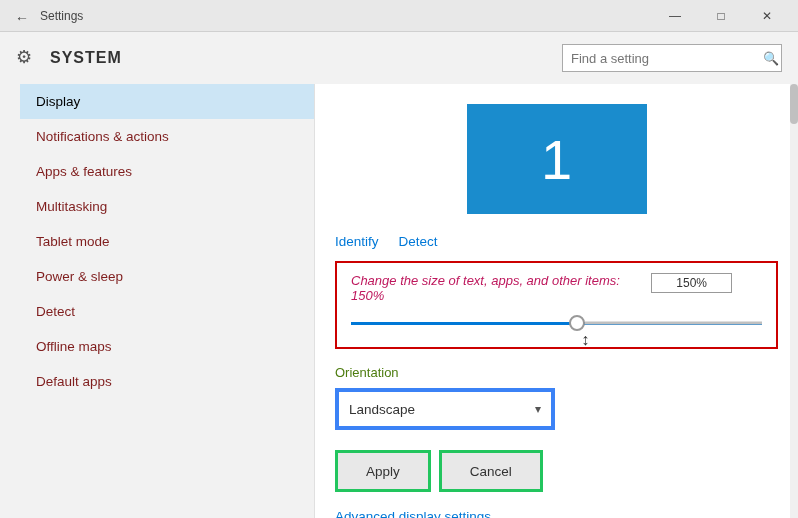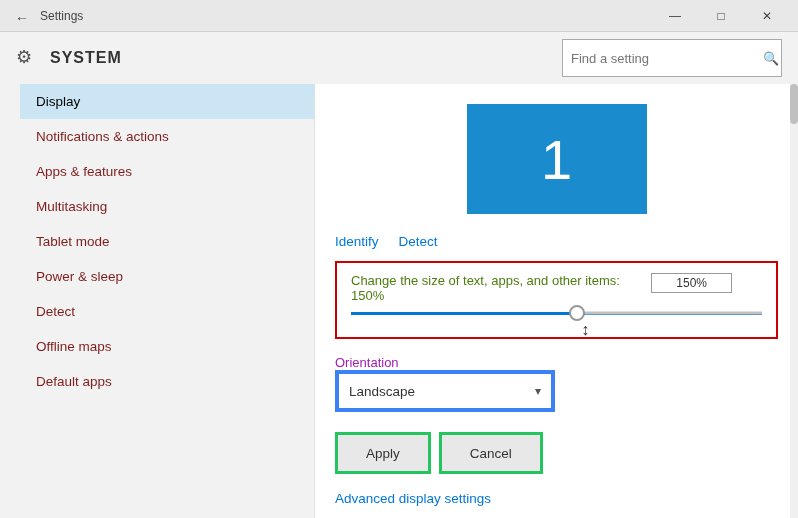--- a/index.html
+++ b/index.html
@@ -78,21 +78,21 @@
       font-weight: 600;
       color: #333;
       letter-spacing: 1px;
     }
     .header-search {
       margin-left: auto;
       display: flex;
       align-items: center;
       border: 1px solid #aaa;
       background: white;
-      height: 38px;
+      height: 28px;
       width: 220px;
     }
     .header-search input {
       border: none;
       outline: none;
       padding: 0 8px;
       font-size: 13px;
       flex: 1;
       height: 100%;
       color: #555;
@@ -201,21 +201,23 @@
 
     
     .scale-section {
       margin: 0 20px 16px 20px;
       border: 2px solid #cc0000;
       padding: 10px 14px 14px 14px;
       background: white;
     }
     .scale-label {
       font-size: 13px;
-      color: #4d7c0f;
+      color: #be185d;
+      margin-bottom: 10px;
+      font-style: italic;
     }
     .scale-bubble {
       display: inline-block;
       border: 1px solid #999;
       padding: 2px 24px;
       font-size: 12px;
       color: #333;
       background: white;
       margin-bottom: 4px;
       float: right;
@@ -262,22 +264,22 @@
       font-size: 16px;
       color: #333;
     }
 
     
     .orientation-section {
       padding: 0 20px 12px 20px;
     }
     .orientation-label {
       font-size: 13px;
-      color: #a21caf;
-      margin-bottom: 0;
+      color: #4d7c0f;
+      margin-bottom: 8px;
     }
     .select-wrapper {
       width: 220px;
       position: relative;
       border: 4px solid #3b82f6;
       background: white;
     }
     .select-wrapper select {
       width: 100%;
       height: 34px;

